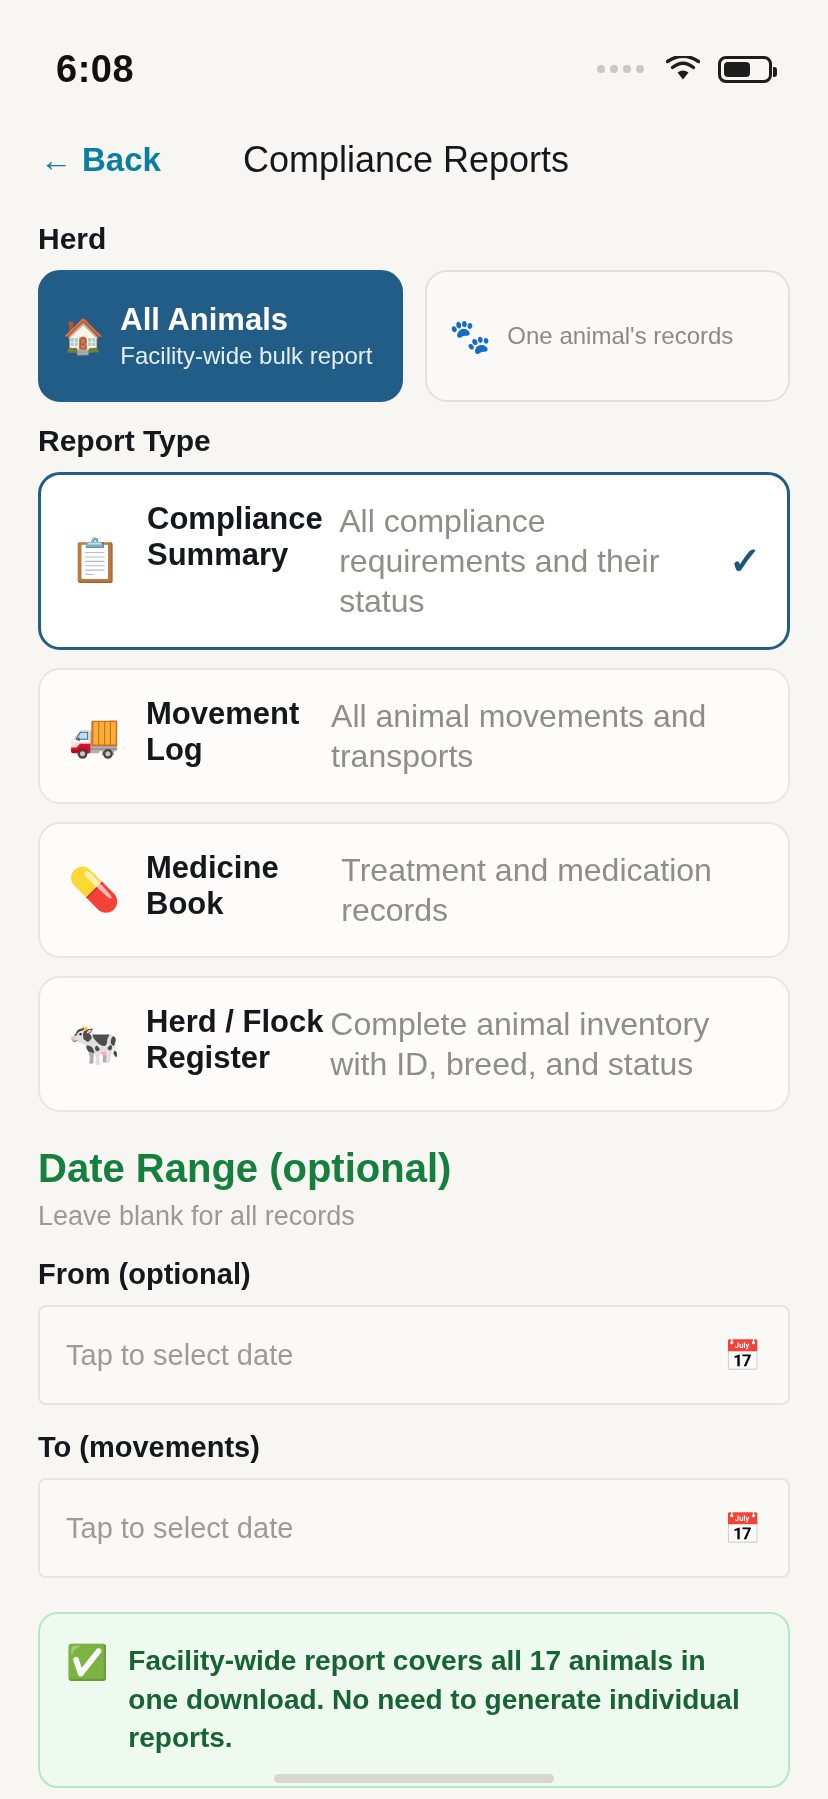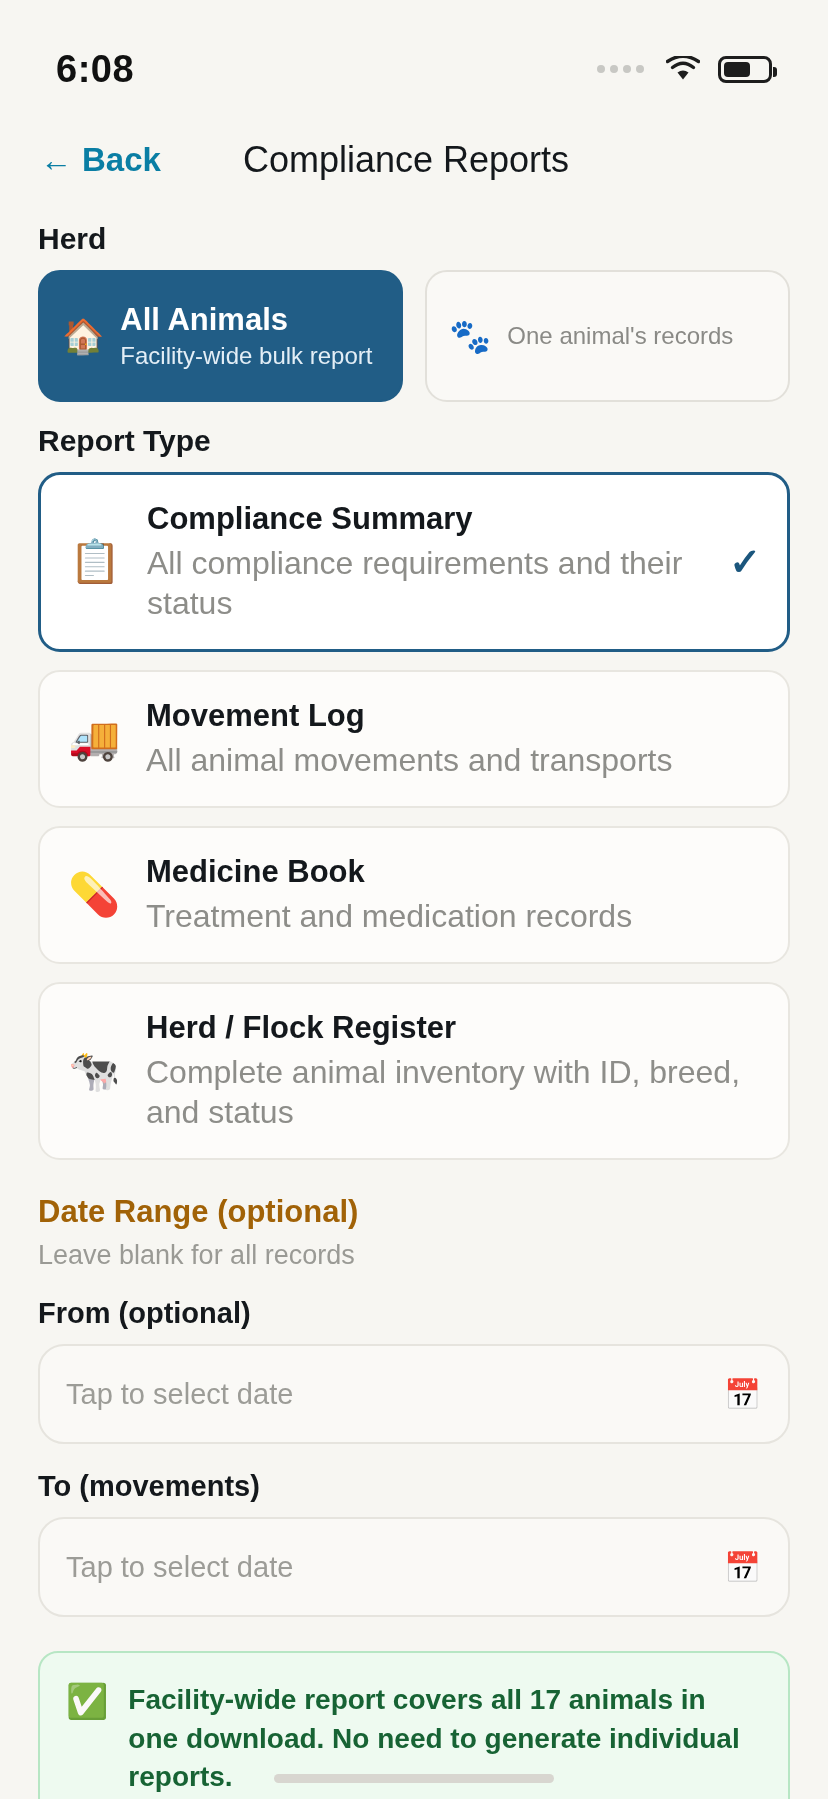--- a/index.html
+++ b/index.html
@@ -170,52 +170,52 @@
     border: 3px solid #215d86;
     background: #ffffff;
   }
   .report-emoji {
     font-size: 42px;
     line-height: 1;
     width: 58px;
     text-align: center;
     flex: 0 0 58px;
   }
-  .report-text { flex: 1; display: flex; flex-direction: column; gap: 6px; }
+  .report-text { flex: 1; display: flex; flex-direction: row; gap: 6px; }
   .report-title { font-size: 31px; font-weight: bold; color: #14181c; }
   .report-sub { font-size: 32px; color: #8d8d89; line-height: 1.25; }
   .check {
     font-size: 38px;
     color: #1b567d;
     font-weight: bold;
     margin-left: 8px;
   }
 
   
   .big-label {
-    font-size: 31px;
-    font-weight: bold;
-    color: #a16207;
+    font-size: 40px;
+    font-weight: bold;
+    color: #15803d;
     margin: 34px 0 10px 0;
   }
   .muted-line {
     font-size: 27px;
     color: #9a9a95;
     margin-bottom: 26px;
   }
   .field-label {
     font-size: 29px;
     font-weight: bold;
     color: #14181c;
     margin: 26px 0 14px 0;
   }
   .date-input {
     background: #faf9f6;
     border: 2px solid #e6e4de;
-    border-radius: 26px;
+    border-radius: 8px;
     height: 100px;
     display: flex;
     align-items: center;
     justify-content: space-between;
     padding: 0 26px;
     cursor: pointer;
   }
   .date-placeholder { font-size: 29px; color: #9c9c97; }
   .cal-emoji { font-size: 30px; }
 

